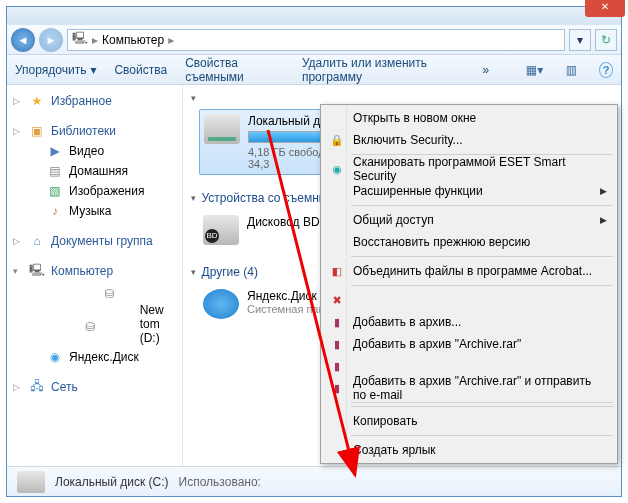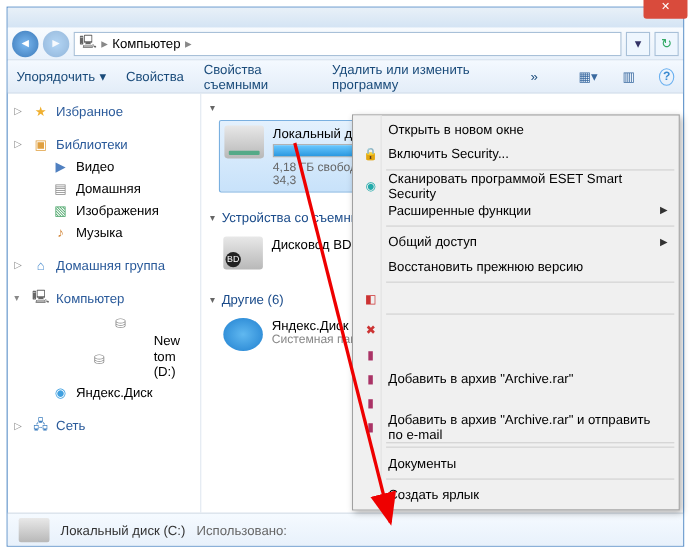--- a/index.html
+++ b/index.html
@@ -138,21 +138,21 @@
           </div>
         <div class="sb-item">
             <span class="ico mus">♪</span>
             <span>Музыка</span>
           </div>
       </div>
       <div class="sb-group">
         <div class="sb-head">
             <span class="arrow">▷</span>
             <span class="ico home">⌂</span>
-            <span>Домашняя группа</span>
+            <span>Документы группа</span>
           </div>
       </div>
       <div class="sb-group">
         <div class="sb-head sel">
             <span class="arrow">▾</span>
             <span class="ico pc">🖳</span>
             <span>Компьютер</span>
           </div>
         <div class="sb-item">
             <span class="ico drive">⛁</span>
@@ -211,21 +211,21 @@
             <div class="dtext">
                 <div class="dname">Дисковод BD-ROM (F:)</div>
               </div>
           </div>
         </div>
       </div>
 
       <div class="section">
         <div class="sec-head">
             <span class="tri">▾</span>
-            <span>Другие (6)</span>
+            <span>Другие (4)</span>
           </div>
         <div class="items-row">
           <div class="drive yd">
             <div class="dicon"></div>
             <div class="dtext">
               <div class="dname">Яндекс.Диск</div>
               <div class="dsub">Системная папка</div>
             </div>
           </div>
         </div>
@@ -258,42 +258,44 @@
     </div>
   <div class="sep"></div>
   <div class="mi">
       <span>Общий доступ</span>
       <span class="arr">▶</span>
     </div>
   <div class="mi">Восстановить прежнюю версию</div>
   <div class="sep"></div>
   <div class="mi">
       <span class="mico" style="color:#c33">◧</span>
+      <span>Объединить файлы в программе Acrobat...</span>
     </div>
   <div class="sep"></div>
   <div class="mi">
       <span class="mico" style="color:#c33">✖</span>
     </div>
   <div class="mi">
       <span class="mico" style="color:#a36">▮</span>
+      <span>Добавить в архив...</span>
     </div>
   <div class="mi">
       <span class="mico" style="color:#a36">▮</span>
       <span>Добавить в архив "Archive.rar"</span>
     </div>
   <div class="mi">
       <span class="mico" style="color:#a36">▮</span>
     </div>
   <div class="mi">
       <span class="mico" style="color:#a36">▮</span>
       <span>Добавить в архив "Archive.rar" и отправить по e-mail</span>
     </div>
   <div class="sep"></div>
   <div class="sep"></div>
-  <div class="mi">Документы</div>
+  <div class="mi">Копировать</div>
   <div class="sep"></div>
   <div class="mi">Создать ярлык</div>
 
 </div>
 
 <svg class="arrow-overlay" width="628" height="503">
   <defs>
       <marker id="ah" markerWidth="12" markerHeight="12" refX="9" refY="4" orient="auto">
         <path d="M0,0 L10,4 L0,8 Z" fill="#e00"></path>
       </marker>

